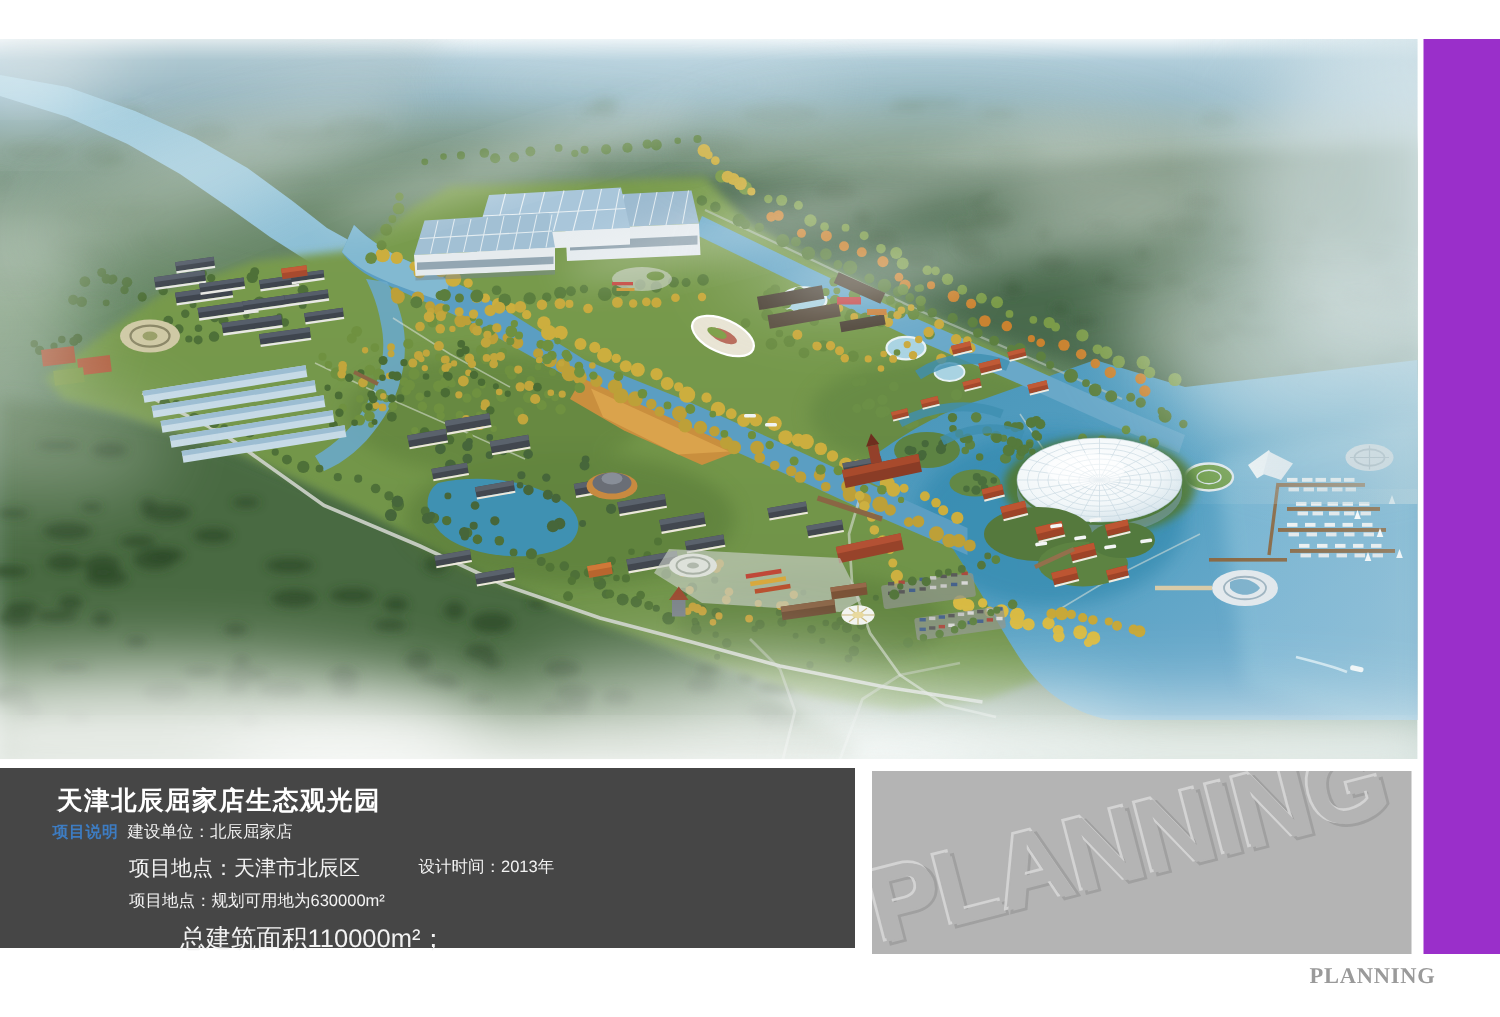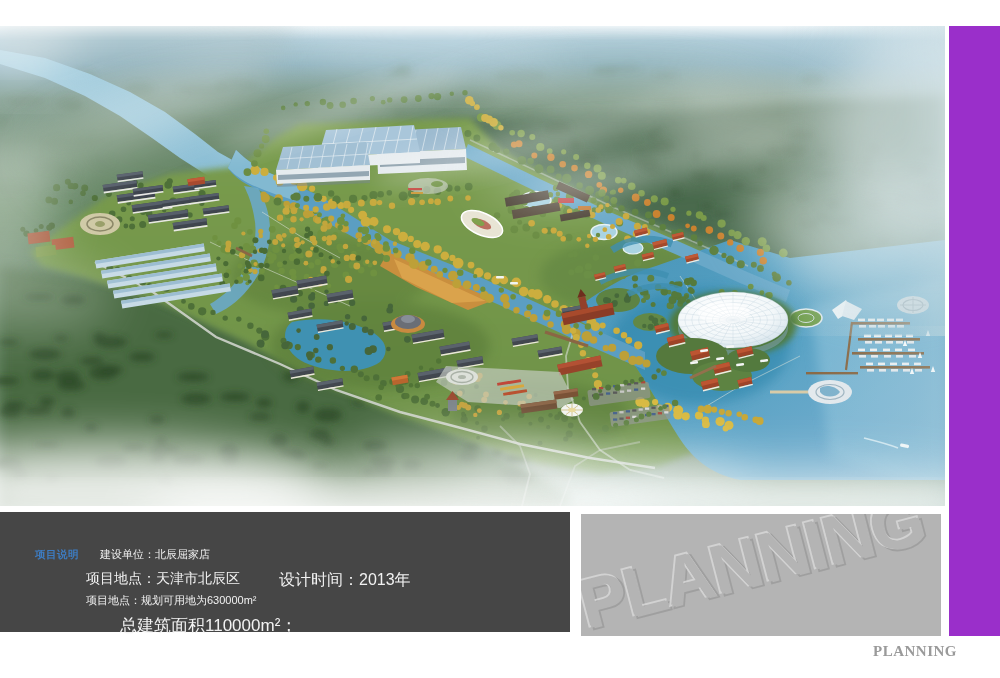--- a/index.html
+++ b/index.html
@@ -3,23 +3,23 @@
 <meta charset="utf-8">
 <style>
 html,body{margin:0;padding:0;background:#ffffff;width:1000px;height:678px;overflow:hidden;font-family:"Liberation Sans",sans-serif;}
 #board{position:relative;width:1000px;height:678px;background:#fff;}
 #render{position:absolute;left:0;top:26px;width:945px;height:480px;}
 #purplebar{position:absolute;left:949px;top:26px;width:51px;height:610px;background:#9a2fca;}
 #infobox{position:absolute;left:0;top:512px;width:570px;height:120px;background:#464646;}
 #graybox{position:absolute;left:581px;top:514px;width:360px;height:122px;background:#b4b4b4;overflow:hidden;}
 .t-title{position:absolute;left:38px;top:522px;color:#fff;font-size:17px;font-weight:bold;letter-spacing:1px;}
 .t-label{position:absolute;left:35px;top:548px;color:#3d7cc2;font-size:10.5px;font-weight:bold;letter-spacing:0.5px;text-align:right;}
-.t-l1{position:absolute;left:100px;top:547px;color:#f2f2f2;font-size:11px;}
+.t-l1{position:absolute;left:85px;top:547px;color:#f2f2f2;font-size:11px;}
 .t-l2{position:absolute;left:86px;top:570px;color:#f2f2f2;font-size:14px;}
-.t-l2b{position:absolute;left:279px;top:570px;color:#f2f2f2;font-size:16px;}
+.t-l2b{position:absolute;left:279px;top:570px;color:#f2f2f2;font-size:11px;}
 .t-l3{position:absolute;left:86px;top:593px;color:#f2f2f2;font-size:11px;}
 .t-l4{position:absolute;left:120px;top:614px;color:#f2f2f2;font-size:17px;}
 #planning-serif{position:absolute;left:873px;top:643px;color:#9a9a9a;font-size:15px;font-weight:bold;font-family:"Liberation Serif",serif;letter-spacing:0.5px;}
 </style>
 </head>
 <body>
 <div id="board">
 
 <svg id="render" viewBox="0 0 945 480" preserveAspectRatio="none">
 <defs>
@@ -1799,20 +1799,21 @@
 <div id="infobox"></div>
 
 <div id="graybox"><svg width="360" height="122">
 <g transform="translate(6,115) rotate(-14.5)" font-family="'Liberation Sans',sans-serif" font-weight="bold" font-size="69" letter-spacing="-1">
 <text x="2" y="2" fill="none" stroke="#9b9b9b" stroke-width="1.8" opacity="0.8">PLANNING</text>
 <text x="-1.6" y="-1.6" fill="none" stroke="#d6d6d6" stroke-width="1.8" opacity="0.9">PLANNING</text>
 <text x="0" y="0" fill="#b4b4b4" stroke="none">PLANNING</text>
 </g>
       </svg></div>
 
+<div class="t-title">天津北辰屈家店生态观光园</div>
 
 <div class="t-label">项目说明</div>
 
 <div class="t-l1">建设单位：北辰屈家店</div>
 
 <div class="t-l2">项目地点：天津市北辰区</div>
 
 <div class="t-l2b">设计时间：2013年</div>
 
 <div class="t-l3">项目地点：规划可用地为630000m²</div>

